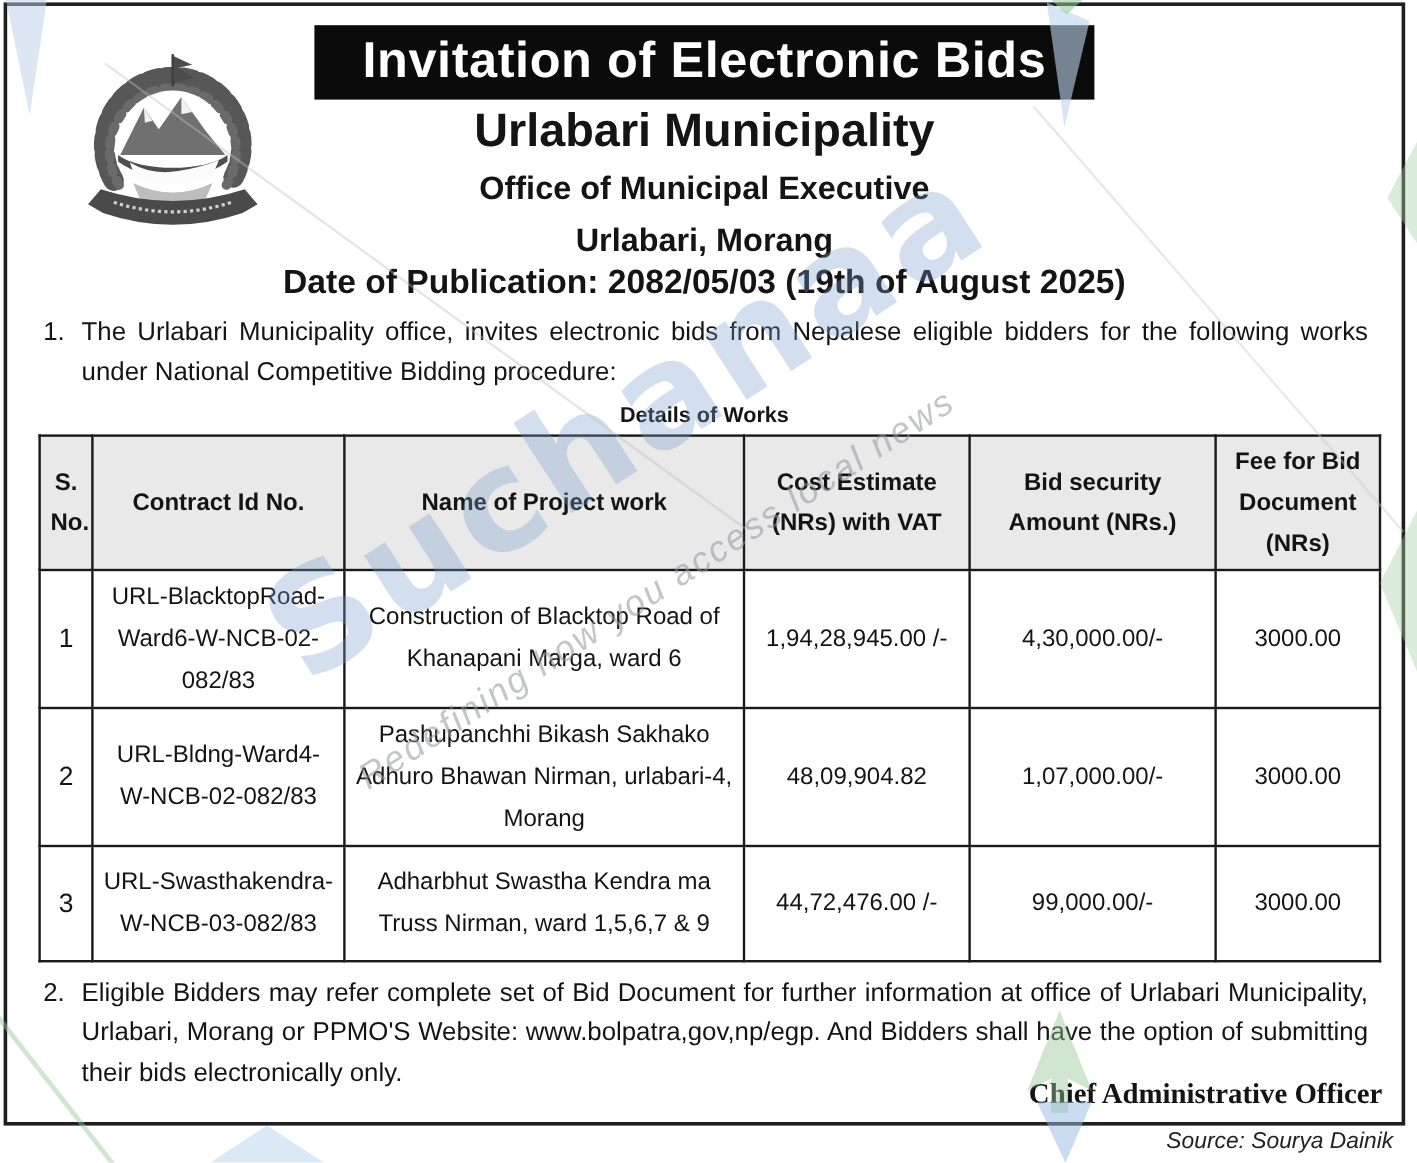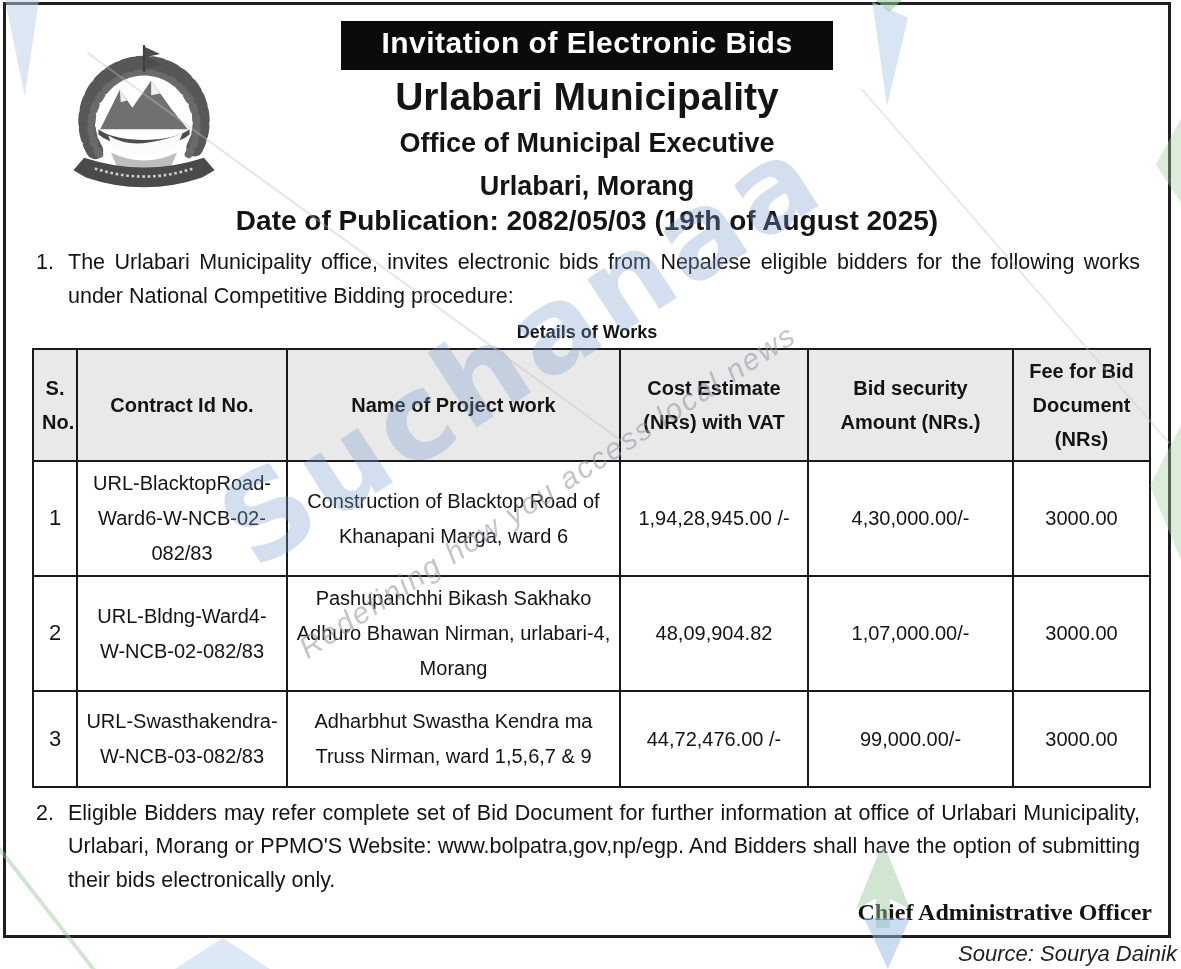--- a/index.html
+++ b/index.html
@@ -12,21 +12,21 @@
   .frame{
     position:absolute;left:3px;top:2px;width:1168px;height:936px;
     border:3px solid #1f1f1f;box-sizing:border-box;background:transparent;
     z-index:2;
   }
   .content{position:relative;width:100%;height:100%;padding:10px 26px 0 26px;box-sizing:border-box;}
   
   .hdr{text-align:center;position:relative;}
   .banner{
     display:inline-block;background:#0b0b0b;color:#ffffff;
-    font-weight:bold;font-size:30px;line-height:1.15;
+    font-weight:bold;font-size:42px;line-height:1.15;
     padding:5px 40px 9px 40px;margin-top:6px;letter-spacing:0.5px;
   }
   .muni{font-size:39px;font-weight:bold;margin-top:6px;line-height:1.1;}
   .sub{font-size:27px;font-weight:bold;margin-top:9px;line-height:1.25;text-align:center;}
   .pre{white-space:pre-wrap;}
   .date{font-size:28px;font-weight:bold;margin-top:0;line-height:1.2;}
   
   .emblem{position:absolute;left:62px;top:34px;width:152px;height:166px;}
   
   .li{display:flex;font-size:21.5px;line-height:1.55;margin-top:9px;text-align:justify;}
@@ -38,22 +38,22 @@
   th,td{border:2px solid #1a1a1a;text-align:center;vertical-align:middle;padding:4px 8px;box-sizing:border-box;}
   th{background:#e9e9e9;font-size:20px;font-weight:bold;line-height:1.7;height:98px;}
   td{font-size:20px;line-height:1.75;height:96px;}
   td.sn{font-size:22px;}
   
   .signature{
     position:absolute;right:16px;top:894px;
     font-family:"Liberation Serif",serif;font-weight:bold;font-size:24px;
   }
   .source{
-    position:absolute;right:4px;top:941px;z-index:3;
-    font-style:italic;font-size:22px;color:#222;
+    position:absolute;right:20px;top:941px;z-index:3;
+    font-style:italic;font-size:19px;color:#222;
   }
   
   .wm{position:absolute;pointer-events:none;z-index:6;}
   .wm-brand{
     left:233px;top:468px;font-size:118px;font-weight:bold;letter-spacing:5px;
     color:rgba(122,158,206,0.33);transform:rotate(-33deg);transform-origin:0 50%;
     font-family:"DejaVu Sans",sans-serif;white-space:nowrap;
   }
   .wm-tagline{
     left:302px;top:634px;font-size:30px;font-style:italic;letter-spacing:2px;

